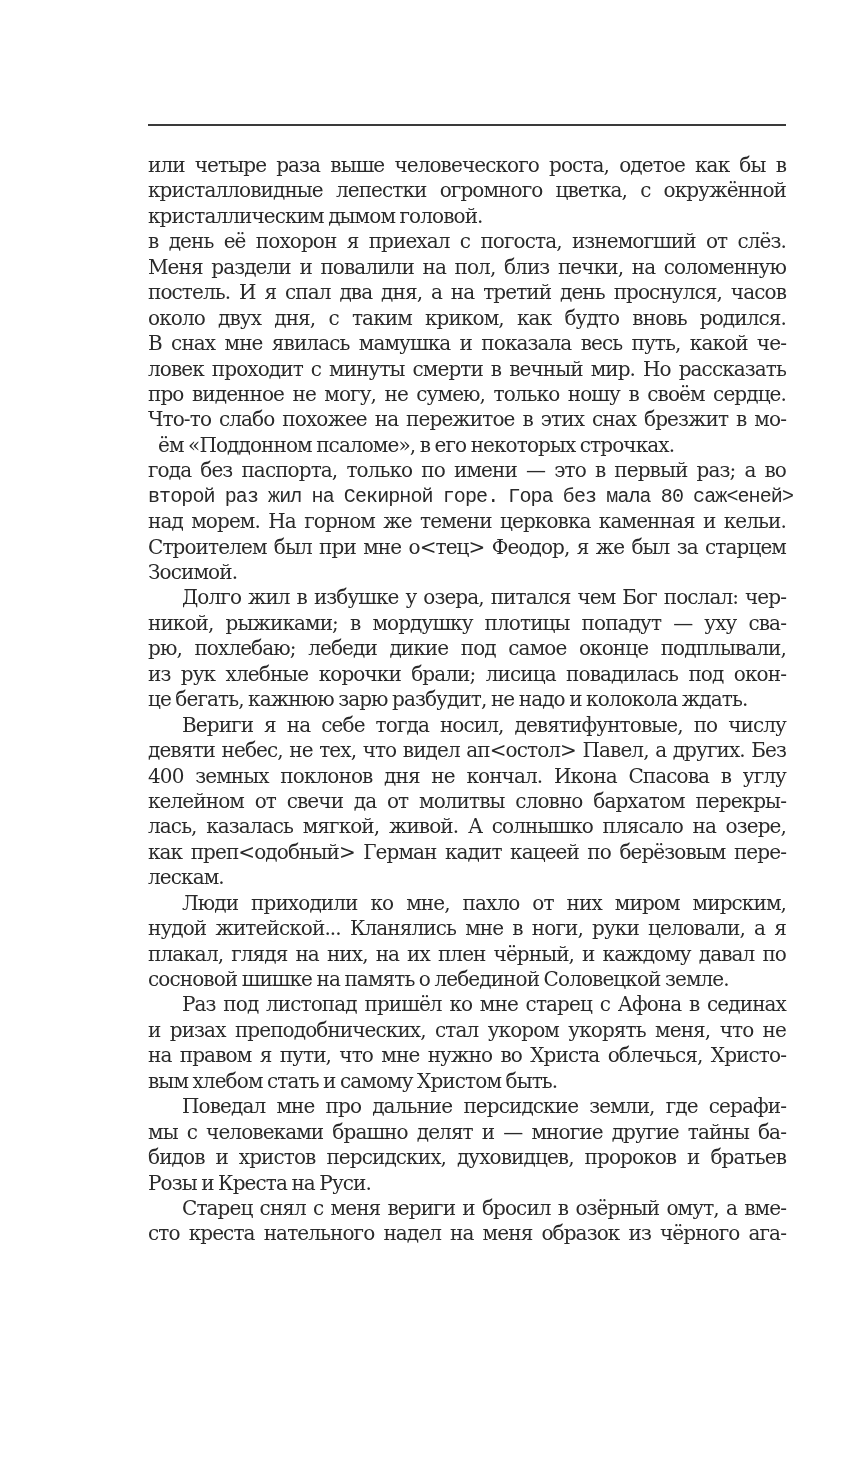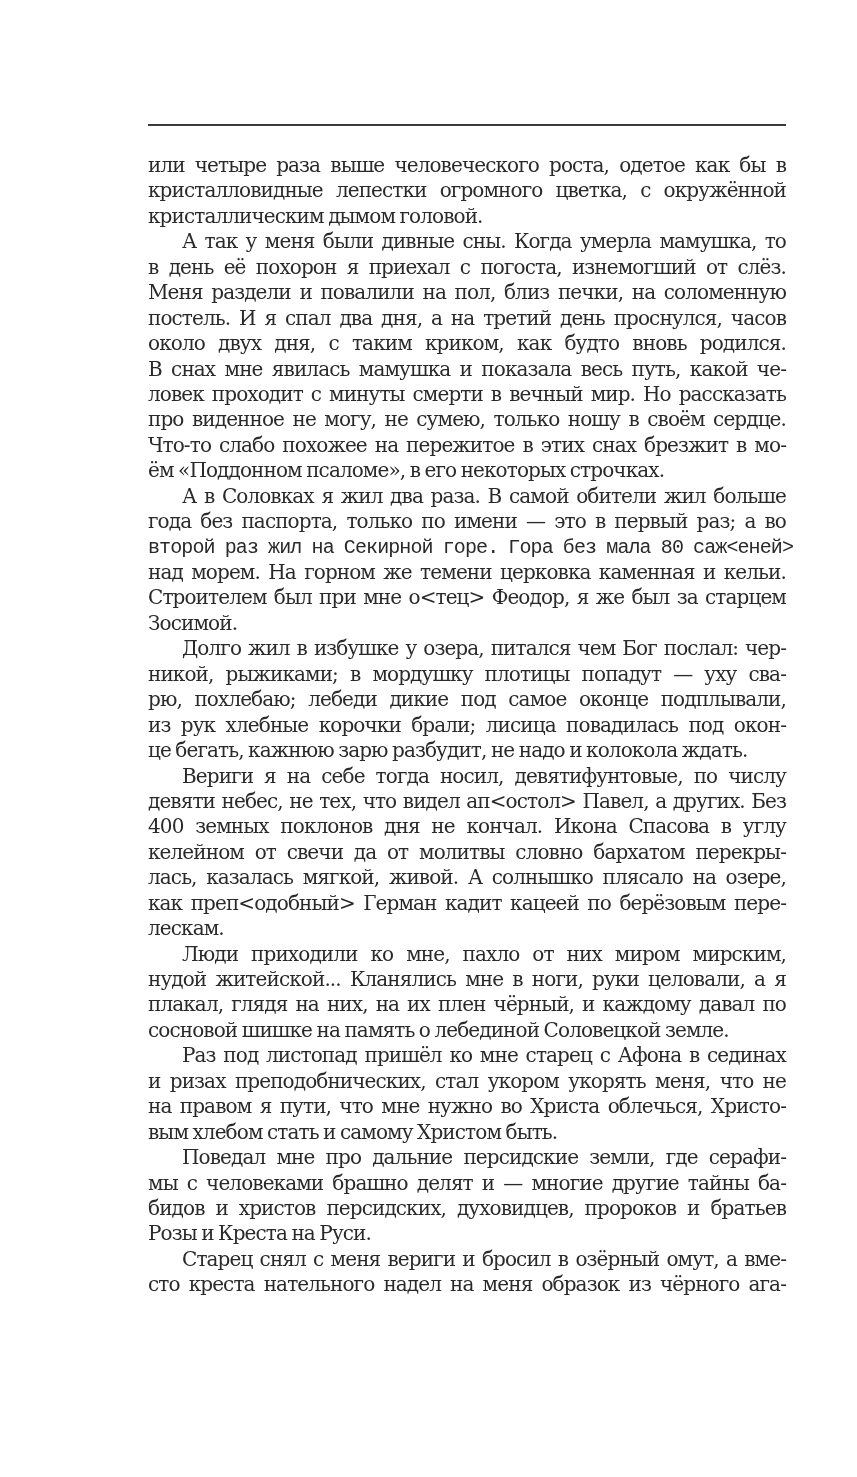--- a/index.html
+++ b/index.html
@@ -33,33 +33,31 @@
 
 <div class="page">
   <div class="top-rule"></div>
   <div class="text-block" id="text-block">
       <div>
         <div class="line" style="width: 638px; box-sizing: border-box;">или четыре раза выше человеческого роста, одетое как бы в</div>
         <div class="line" style="width: 638px; box-sizing: border-box;">кристалловидные лепестки огромного цветка, с окружённой</div>
         <div class="line last" style="width: 638px; box-sizing: border-box;">кристаллическим дымом головой.</div>
       </div>
       <div>
-        <div class="line indent" style="width: 638px; box-sizing: border-box;">А так у меня были дивные сны. Когда умерла мамушка, то</div>
         <div class="line" style="width: 638px; box-sizing: border-box;">в день её похорон я приехал с погоста, изнемогший от слёз.</div>
         <div class="line" style="width: 638px; box-sizing: border-box;">Меня раздели и повалили на пол, близ печки, на соломенную</div>
         <div class="line" style="width: 638px; box-sizing: border-box;">постель. И я спал два дня, а на третий день проснулся, часов</div>
         <div class="line" style="width: 638px; box-sizing: border-box;">около двух дня, с таким криком, как будто вновь родился.</div>
         <div class="line" style="width: 638px; box-sizing: border-box;">В снах мне явилась мамушка и показала весь путь, какой че-</div>
         <div class="line" style="width: 638px; box-sizing: border-box;">ловек проходит с минуты смерти в вечный мир. Но рассказать</div>
         <div class="line" style="width: 638px; box-sizing: border-box;">про виденное не могу, не сумею, только ношу в своём сердце.</div>
         <div class="line" style="width: 638px; box-sizing: border-box;">Что-то слабо похожее на пережитое в этих снах брезжит в мо-</div>
-        <div class="line last" style="width: 638px; box-sizing: border-box;">ём «Поддонном псаломе», в его некоторых строчках.</div>
+        <div class="line last" style="width: 638px; box-sizing: border-box; margin-left: 10px;">ём «Поддонном псаломе», в его некоторых строчках.</div>
       </div>
       <div>
-        <div class="line indent" style="width: 638px; box-sizing: border-box;">А в Соловках я жил два раза. В самой обители жил больше</div>
         <div class="line" style="width: 638px; box-sizing: border-box;">года без паспорта, только по имени — это в первый раз; а во</div>
         <div class="line" style="width: 638px; box-sizing: border-box; font-family: Liberation Mono, monospace;">второй раз жил на Секирной горе. Гора без мала 80 саж&lt;еней&gt;</div>
         <div class="line" style="width: 638px; box-sizing: border-box;">над морем. На горном же темени церковка каменная и кельи.</div>
         <div class="line" style="width: 638px; box-sizing: border-box;">Строителем был при мне о&lt;тец&gt; Феодор, я же был за старцем</div>
         <div class="line last" style="width: 638px; box-sizing: border-box;">Зосимой.</div>
       </div>
       <div>
         <div class="line indent" style="width: 638px; box-sizing: border-box;">Долго жил в избушке у озера, питался чем Бог послал: чер-</div>
         <div class="line" style="width: 638px; box-sizing: border-box;">никой, рыжиками; в мордушку плотицы попадут — уху сва-</div>
         <div class="line" style="width: 638px; box-sizing: border-box;">рю, похлебаю; лебеди дикие под самое оконце подплывали,</div>

